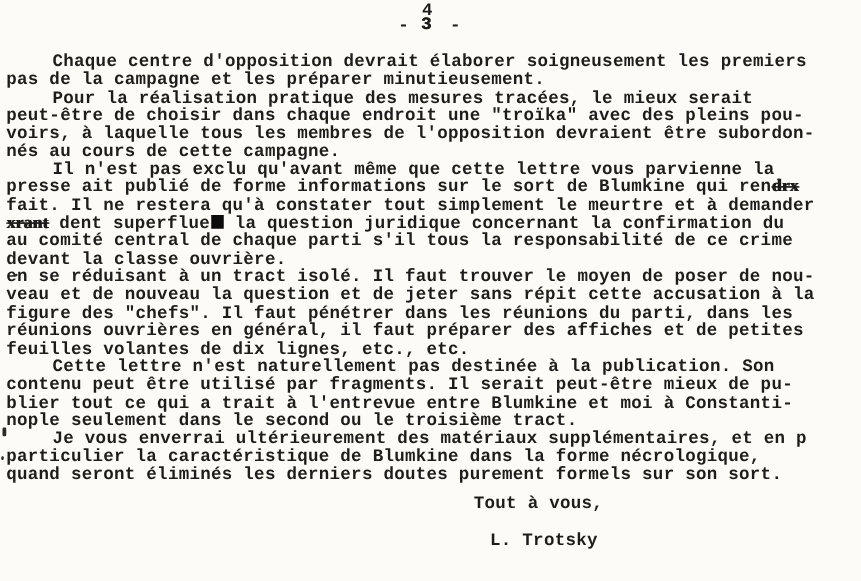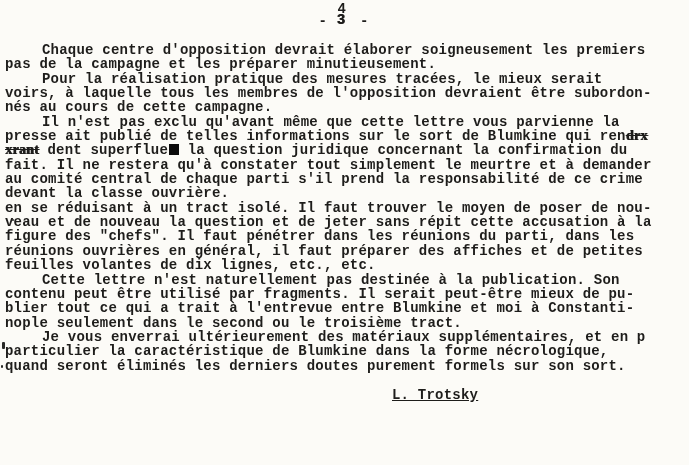--- a/index.html
+++ b/index.html
@@ -25,21 +25,21 @@
     font-size:14px;line-height:14.35px;letter-spacing:0.22px;
   }
   .line{white-space:pre;}
   .indent{padding-left:37px;}
   .struck{text-decoration:line-through;text-shadow:0.8px 0 0 #1e1d1b;font-family:Liberation Serif, serif;}
   .blob{
     display:inline-block;width:10px;height:11px;background:#0b0b0b;
     vertical-align:-1px;margin-left:1px;
   }
   .closing{margin-top:9px;margin-left:374px;white-space:pre;}
-  .signature{margin-top:15px;margin-left:387px;white-space:pre;text-decoration:underline;}
+  .signature{margin-top:15px;margin-left:387px;white-space:pre;}
   
   .speck{position:absolute;background:#2a2a28;border-radius:1px;}
   .speck.s1{left:2px;top:342px;width:3px;height:7px;}
   .speck.s2{left:12px;top:219px;width:2px;height:2px;}
   .speck.s3{left:1px;top:365px;width:2px;height:3px;}
 </style>
 </head>
 <body>
 
 <div class="page">
@@ -55,30 +55,31 @@
 
   <div class="body">
 
     <div>
       <div class="line indent">Chaque centre d'opposition devrait élaborer soigneusement les premiers</div>
       <div class="line">pas de la campagne et les préparer minutieusement.</div>
     </div>
 
     <div>
       <div class="line indent">Pour la réalisation pratique des mesures tracées, le mieux serait</div>
+      <div class="line">peut-être de choisir dans chaque endroit une "troïka" avec des pleins pou-</div>
       <div class="line">voirs, à laquelle tous les membres de l'opposition devraient être subordon-</div>
       <div class="line">nés au cours de cette campagne.</div>
     </div>
 
     <div>
       <div class="line indent">Il n'est pas exclu qu'avant même que cette lettre vous parvienne la</div>
-      <div class="line"><span>presse ait publié de telles informations sur le sort de Blumkine qui ren</span><span class="struck">drx</span></div>
+      <div class="line"><span>presse ait publié de forme informations sur le sort de Blumkine qui ren</span><span class="struck">drx</span></div>
+      <div class="line">fait. Il ne restera qu'à constater tout simplement le meurtre et à demander</div>
       <div class="line"><span class="struck">xrant</span><span> dent superflue</span><span class="blob"></span><span> la question juridique concernant la confirmation du</span></div>
-      <div class="line">fait. Il ne restera qu'à constater tout simplement le meurtre et à demander</div>
-      <div class="line">au comité central de chaque parti s'il prend la responsabilité de ce crime</div>
+      <div class="line">au comité central de chaque parti s'il tous la responsabilité de ce crime</div>
       <div class="line">devant la classe ouvrière.</div>
     </div>
 
     <div>
       <div class="line">en se réduisant à un tract isolé. Il faut trouver le moyen de poser de nou-</div>
       <div class="line">veau et de nouveau la question et de jeter sans répit cette accusation à la</div>
       <div class="line">figure des "chefs". Il faut pénétrer dans les réunions du parti, dans les</div>
       <div class="line">réunions ouvrières en général, il faut préparer des affiches et de petites</div>
       <div class="line">feuilles volantes de dix lignes, etc., etc.</div>
     </div>
@@ -89,20 +90,21 @@
       <div class="line">blier tout ce qui a trait à l'entrevue entre Blumkine et moi à Constanti-</div>
       <div class="line">nople seulement dans le second ou le troisième tract.</div>
     </div>
 
     <div>
       <div class="line indent">Je vous enverrai ultérieurement des matériaux supplémentaires, et en p</div>
       <div class="line">particulier la caractéristique de Blumkine dans la forme nécrologique,</div>
       <div class="line">quand seront éliminés les derniers doutes purement formels sur son sort.</div>
     </div>
 
+    <div class="closing">Tout à vous,</div>
     <div class="signature">L. Trotsky</div>
 
   </div>
 
   <div class="speck s1"></div>
   <div class="speck s2"></div>
   <div class="speck s3"></div>
 
 </div>
 

